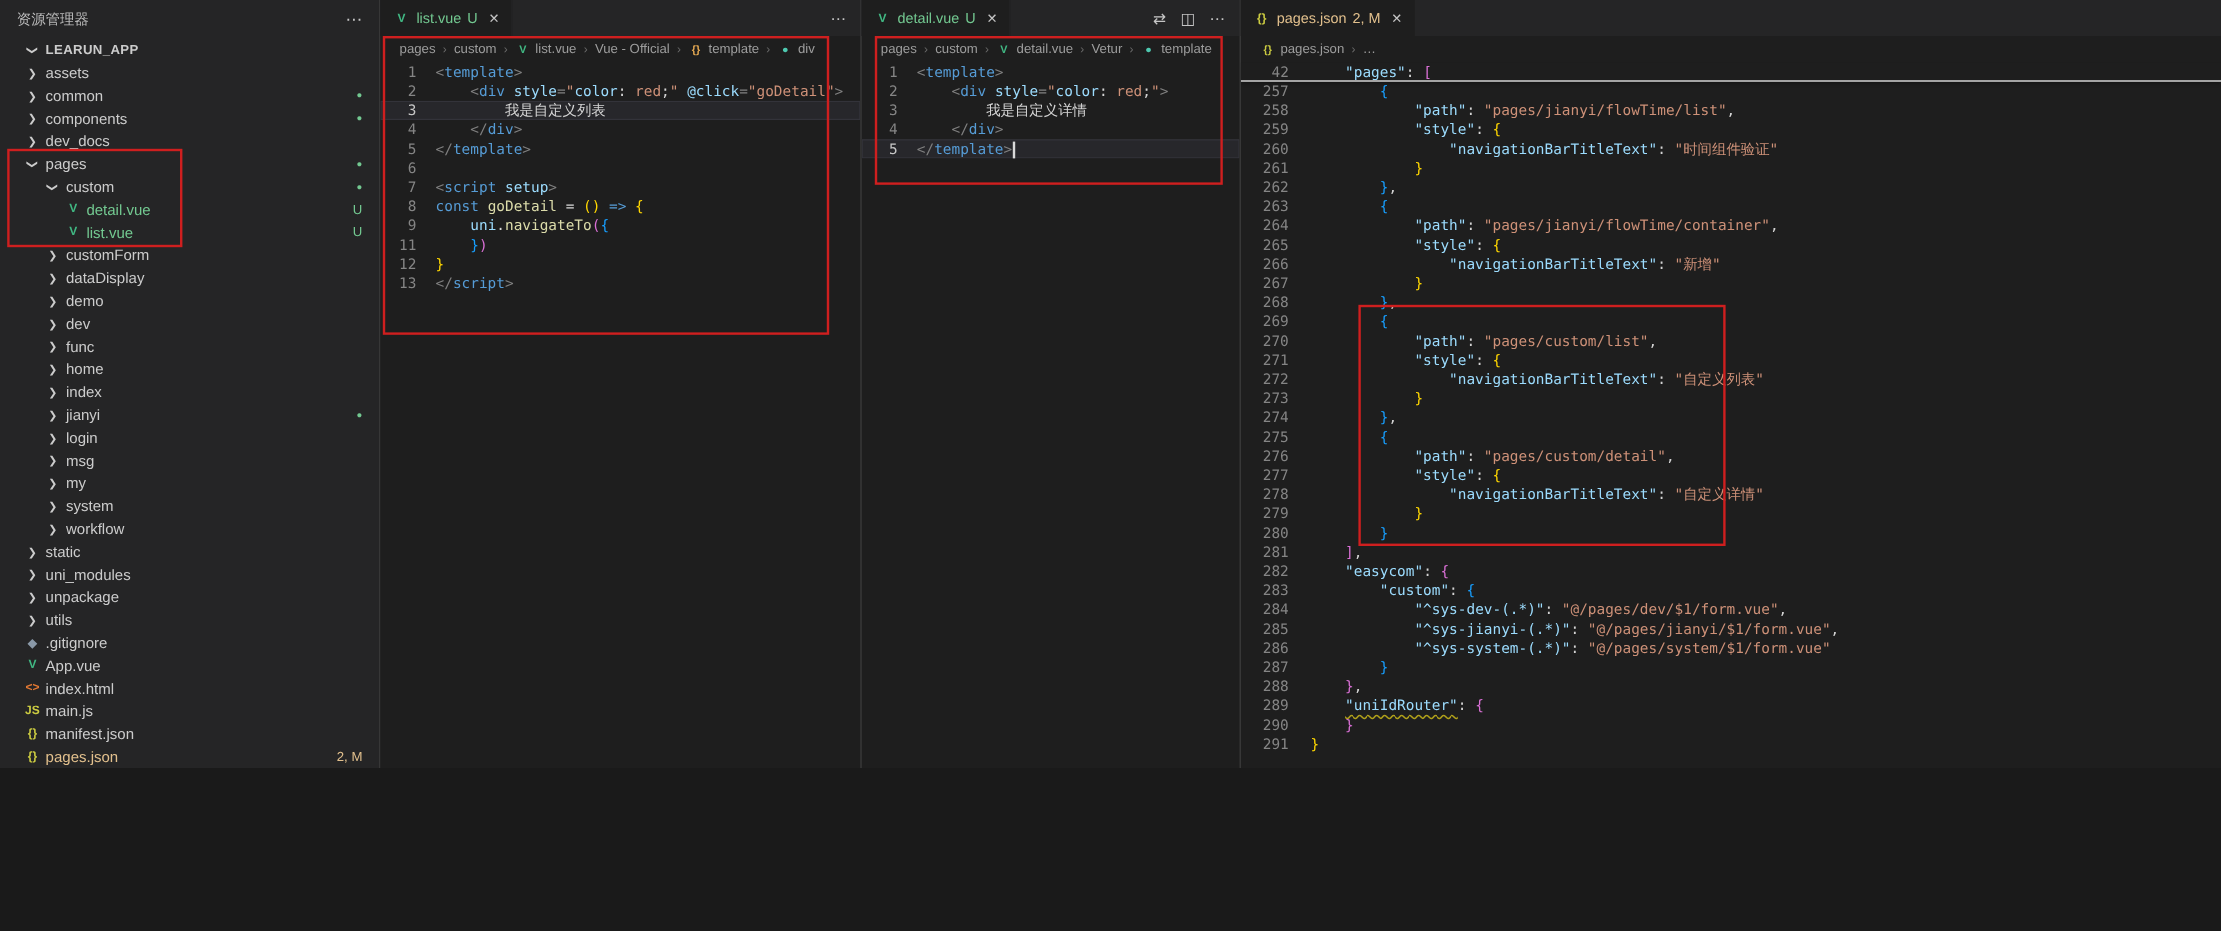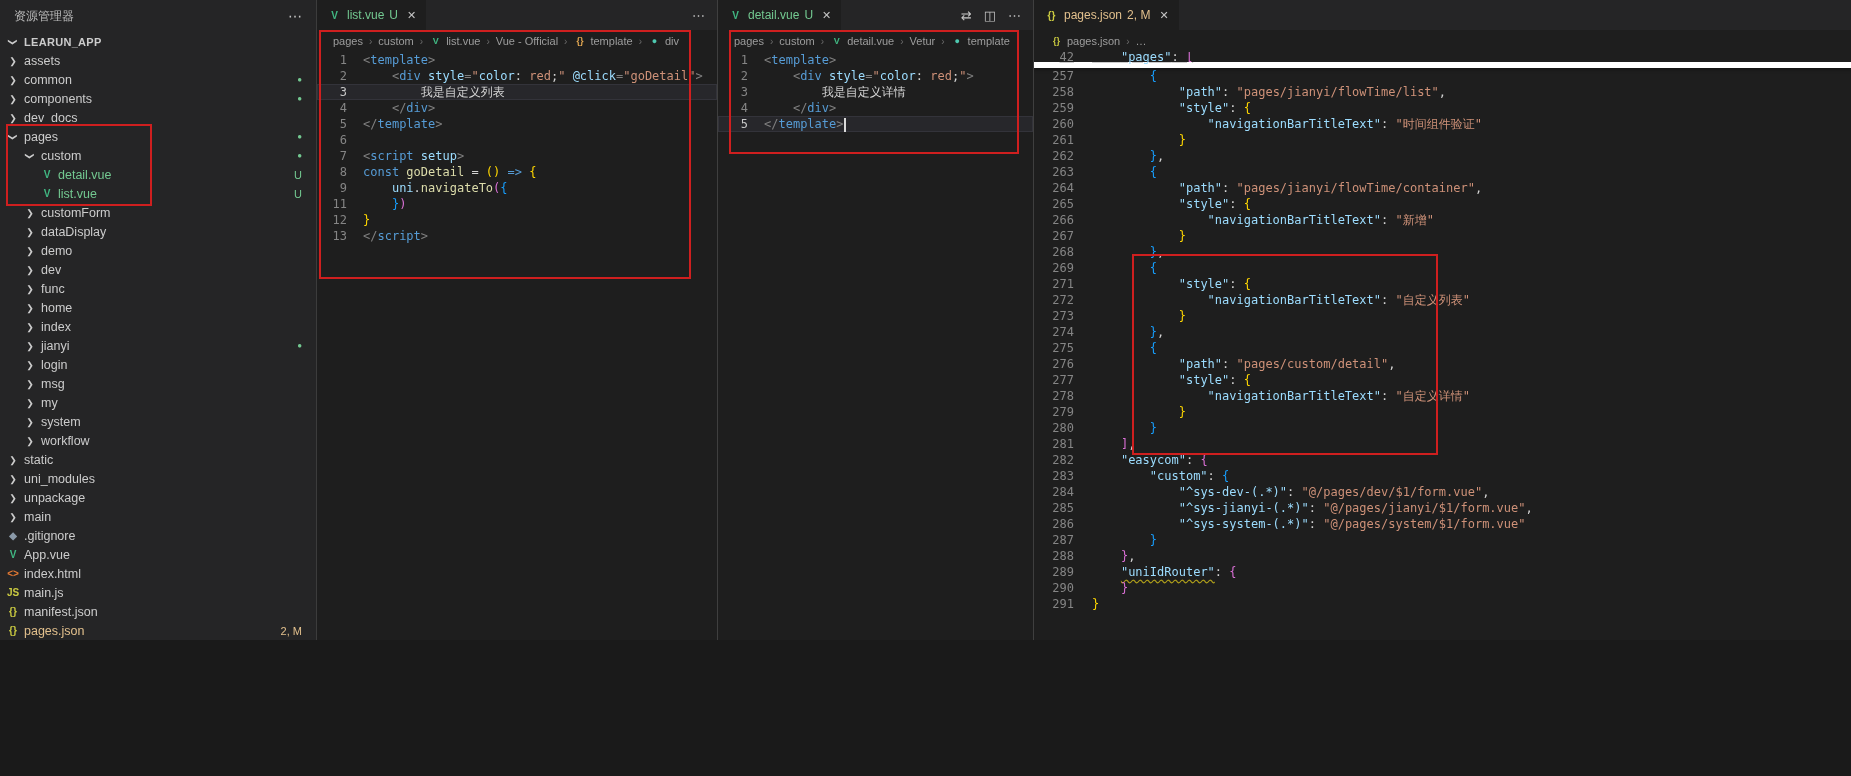--- a/index.html
+++ b/index.html
@@ -6,21 +6,21 @@
   html,body { margin:0; padding:0; background:#1a1a1a; }
   body { font-family:"Liberation Sans", sans-serif; }
   .app { position:relative; width:1851px; height:640px; background:#1e1e1e; color:#cccccc;
          display:flex; overflow:hidden; }
 
   
   .sidebar { width:317px; min-width:317px; background:#252526; position:relative;
              border-right:1px solid #3c3c3c; overflow:hidden; }
   .side-head { height:32px; display:flex; align-items:center; padding:0 14px; font-size:12px; color:#bbbbbb; }
   .side-more { margin-left:auto; color:#c5c5c5; font-size:14px; cursor:pointer; }
-  .tree { font-size:12.5px; }
+  .tree { font-size:12.5px;padding-left:14px; }
   .row { height:19px; display:flex; align-items:center; padding-right:14px; cursor:pointer; white-space:nowrap; }
   .chev { width:18px; min-width:18px; display:inline-flex; justify-content:center; font-size:9px; color:#cccccc; }
   .chev.exp { transform:rotate(90deg); }
   .fic { width:18px; min-width:18px; display:inline-flex; justify-content:center; font-weight:700; font-size:10px; }
   .lbl { margin-left:2px; color:#cccccc; }
   .root-lbl { font-weight:700; font-size:11px; letter-spacing:.3px; }
   .dot { margin-left:auto; color:#73c991; font-size:8px; }
   .status { margin-left:auto; font-size:11px; }
   .tint-untracked { color:#73c991; }
   .tint-modified { color:#e2c08d; }
@@ -48,21 +48,21 @@
 
   
   .code { flex:1; position:relative; font-family:"DejaVu Sans Mono","Liberation Mono",monospace;
           font-size:12px; line-height:16px; overflow:hidden; }
   .line { display:flex; height:16px; align-items:center; }
   .ln { width:46px; min-width:46px; text-align:right; padding-right:16px; color:#858585; user-select:none; }
   .g3 .ln { width:58px; min-width:58px; padding-right:18px; }
   .lt { white-space:pre; }
   .line.hl { background:#27272b; box-shadow:inset 0 0 0 1px #33333a; }
   .line.hl .ln { color:#c6c6c6; }
-  .line.sticky { background:#1e1e1e; border-bottom:6px solid #ffffff; box-shadow:0 2px 3px rgba(0,0,0,.35);text-decoration:underline; }
+  .line.sticky { background:#1e1e1e; border-bottom:1px solid #ffffff; box-shadow:0 2px 3px rgba(0,0,0,.35); }
   .cursor { display:inline-block; width:2px; height:14px; background:#d9d9d9; margin-left:1px; vertical-align:middle; }
 
   .tk-p { color:#808080; } .tk-t { color:#569cd6; } .tk-a { color:#9cdcfe; }
   .tk-s { color:#ce9178; } .tk-w { color:#d4d4d4; } .tk-k { color:#569cd6; }
   .tk-f { color:#dcdcaa;text-align:center; } .tk-b1 { color:#ffd700; } .tk-b2 { color:#da70d6; }
   .tk-b3 { color:#179fff; }
   .tk-u { color:#9cdcfe; text-decoration:underline wavy #b0a019; text-underline-offset:3px; }
 
   
   .redbox { position:absolute; border:2px solid #cf1f1f; pointer-events:none; z-index:6; }
@@ -185,21 +185,21 @@
           <div class="row" style="padding-left: 4px;">
             <span class="chev">❯</span>
             <span class="lbl">uni_modules</span>
           </div>
           <div class="row" style="padding-left: 4px;">
             <span class="chev">❯</span>
             <span class="lbl">unpackage</span>
           </div>
           <div class="row" style="padding-left: 4px;">
             <span class="chev">❯</span>
-            <span class="lbl">main</span>
+            <span class="lbl">utils</span>
           </div>
           <div class="row" style="padding-left: 4px;">
             <span class="fic" style="color: rgb(138, 153, 168);">◆</span>
             <span class="lbl">.gitignore</span>
           </div>
           <div class="row" style="padding-left: 4px;">
             <span class="fic" style="color: rgb(65, 184, 131);">V</span>
             <span class="lbl">App.vue</span>
           </div>
           <div class="row" style="padding-left: 4px;">
@@ -457,20 +457,24 @@
           </div>
           <div class="line">
             <span class="ln">268</span>
             <span class="lt"><span class="tk-w">        </span><span class="tk-b3">}</span><span class="tk-w">,</span></span>
           </div>
           <div class="line">
             <span class="ln">269</span>
             <span class="lt"><span class="tk-w">        </span><span class="tk-b3">{</span></span>
           </div>
           <div class="line">
+            <span class="ln">270</span>
+            <span class="lt"><span class="tk-w">            </span><span class="tk-a">"path"</span><span class="tk-w">: </span><span class="tk-s">"pages/custom/list"</span><span class="tk-w">,</span></span>
+          </div>
+          <div class="line">
             <span class="ln">271</span>
             <span class="lt"><span class="tk-w">            </span><span class="tk-a">"style"</span><span class="tk-w">: </span><span class="tk-b1">{</span></span>
           </div>
           <div class="line">
             <span class="ln">272</span>
             <span class="lt"><span class="tk-w">                </span><span class="tk-a">"navigationBarTitleText"</span><span class="tk-w">: </span><span class="tk-s">"自定义列表"</span></span>
           </div>
           <div class="line">
             <span class="ln">273</span>
             <span class="lt"><span class="tk-w">            </span><span class="tk-b1">}</span></span>

